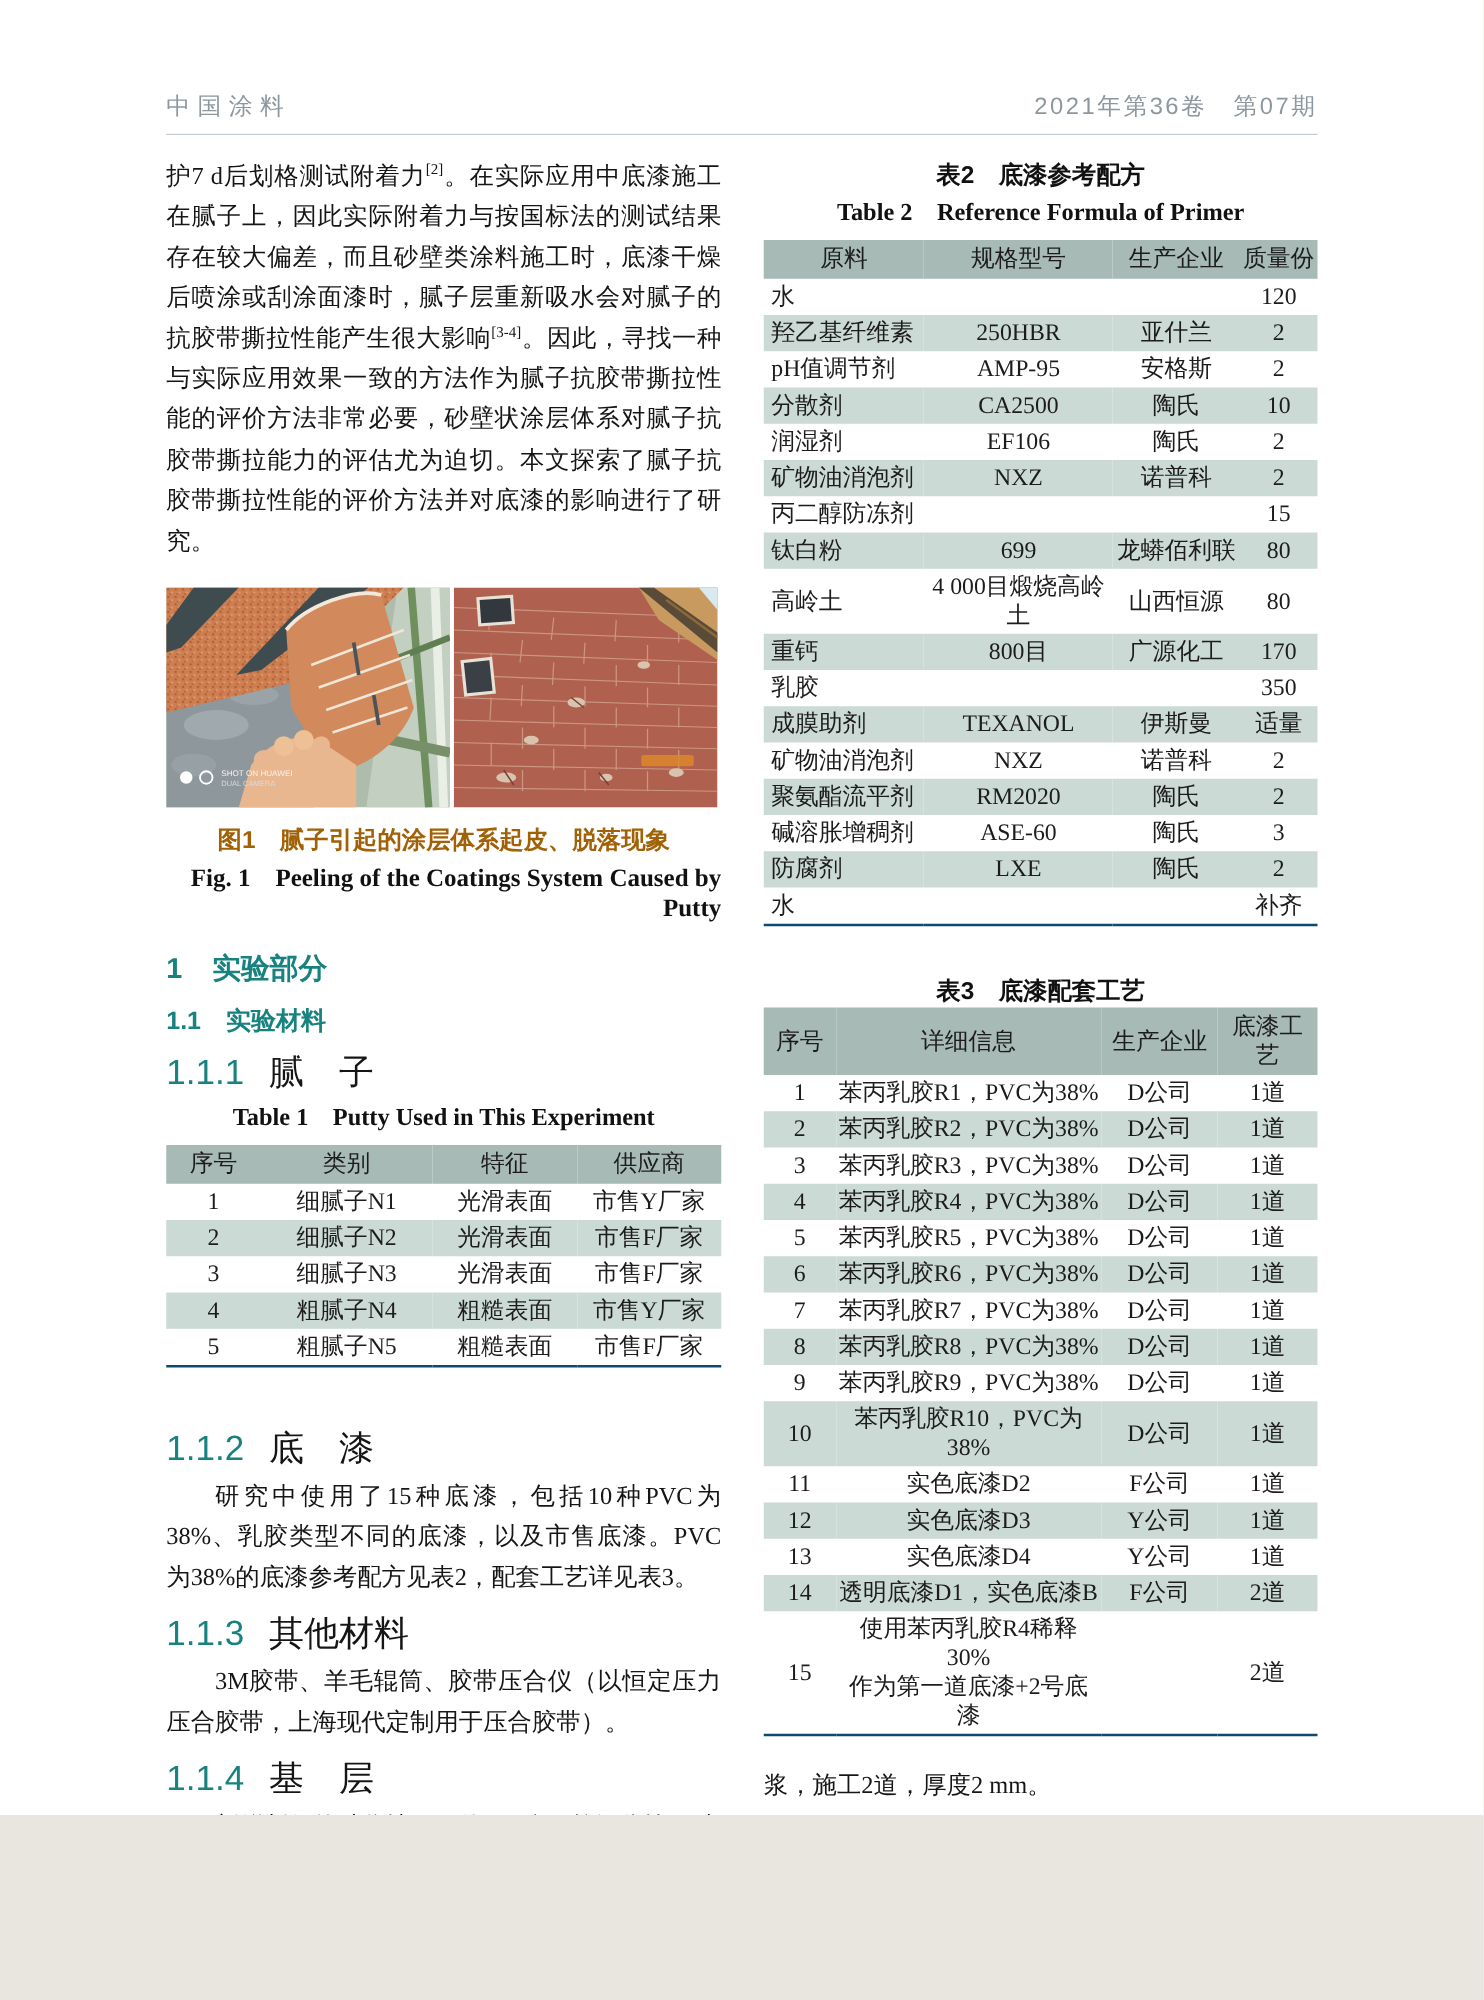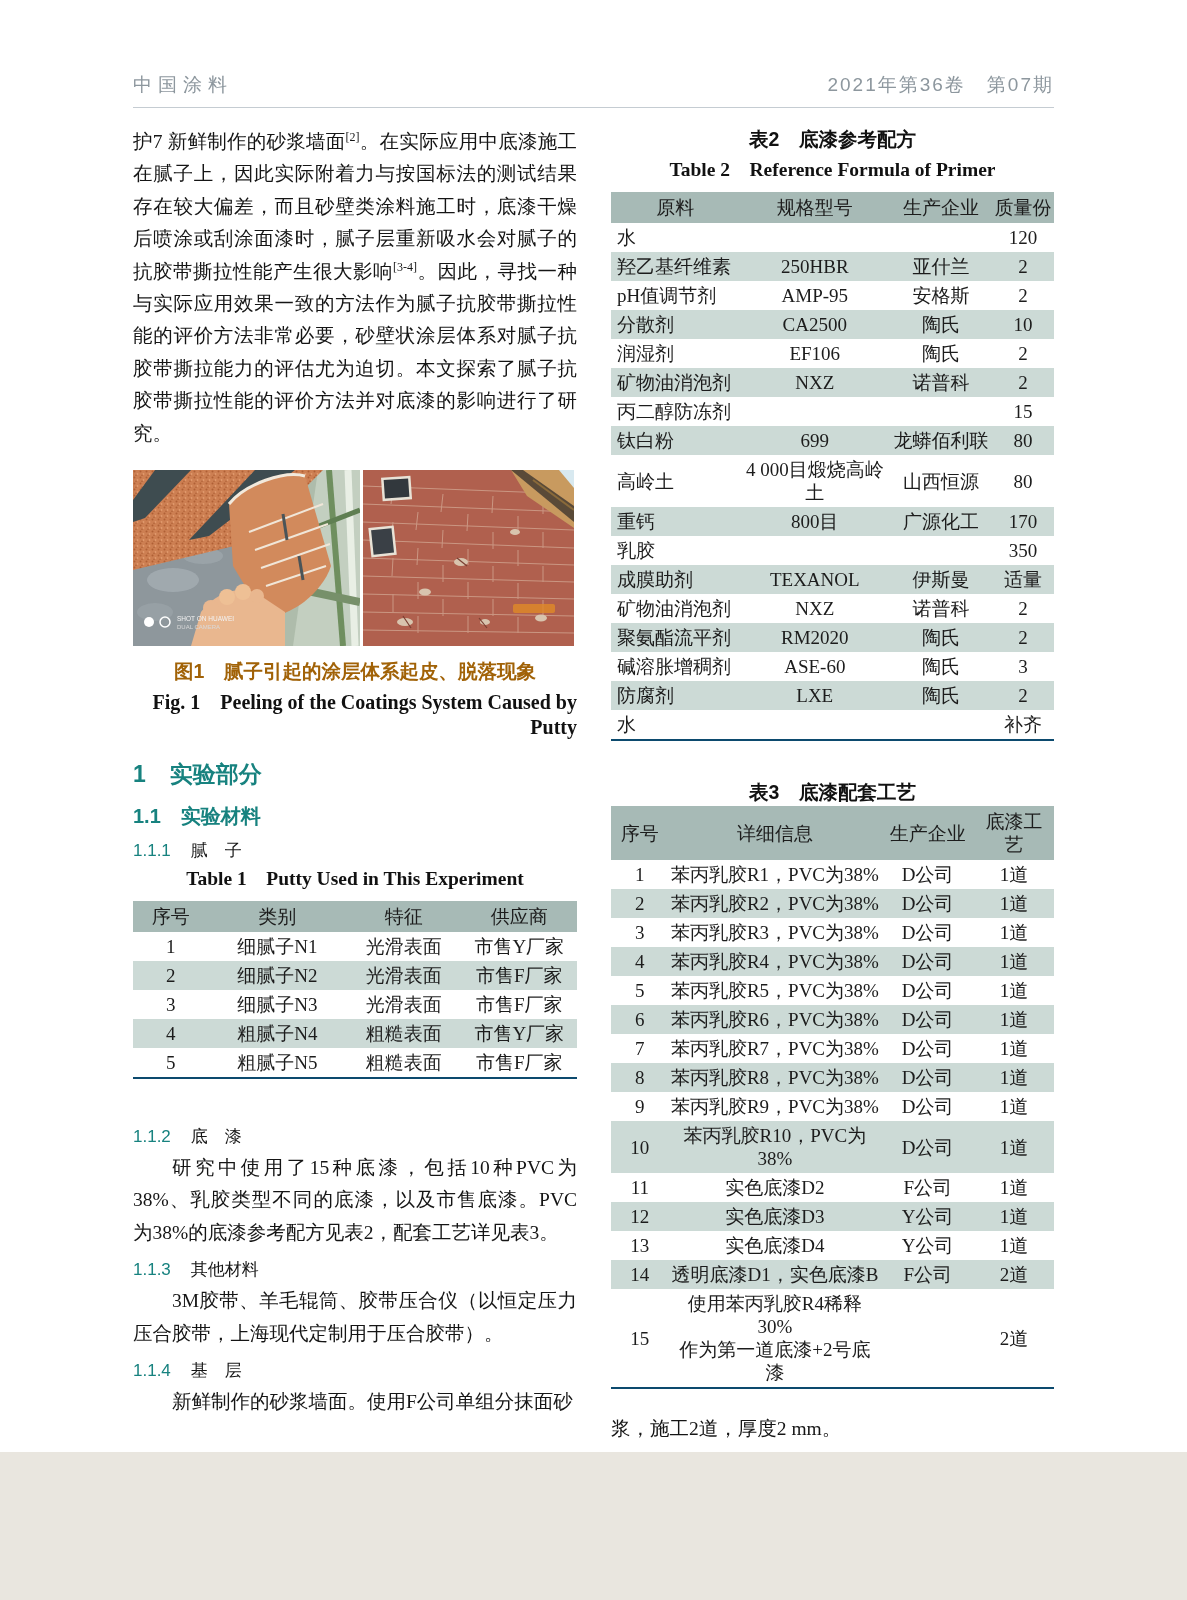--- a/index.html
+++ b/index.html
@@ -45,21 +45,21 @@
     font-weight:bold; font-size:20px; color:#111;
   }
 
   
   .h1 { margin-top:20px; font-family:"Liberation Sans",sans-serif; font-weight:bold;
         font-size:23px; color:var(--accent-teal,#17827f); }
   .h1 .num { margin-right:24px; }
   .h2 { margin-top:13px; font-family:"Liberation Sans",sans-serif; font-weight:bold;
         font-size:20px; color:var(--accent-teal,#17827f); }
   .h2 .num { margin-right:20px; }
-  .h3 { margin-top:9px; font-size:17px; }
+  .h3 { margin-top:9px; font-size:28px; }
   .h3 .num { font-family:"Liberation Sans",sans-serif; color:var(--accent-teal,#17827f); margin-right:20px; }
   .h3 .ttl { font-family:"Liberation Serif",serif; color:#151515; }
 
   
   .tbl-title-cn {
     margin-top:26px; text-align:center; font-family:"Liberation Sans",sans-serif;
     font-weight:bold; font-size:19.5px; color:#111;
   }
   .tbl-title-en {
     margin-top:3px; text-align:center; font-family:"Liberation Serif",serif;
@@ -100,21 +100,21 @@
 
 <div class="page">
 
   <div class="page-header">
     <span class="journal">中国涂料</span>
     <span class="issue">2021年第36卷　第07期</span>
   </div>
 
   <div class="col col-left">
 
-    <p class="para noindent"><span>护7 新鲜制作的砂浆墙面</span><sup>[2]</sup><span>。在实际应用中底漆施工在腻子上，因此实际附着力与按国标法的测试结果存在较大偏差，而且砂壁类涂料施工时，底漆干燥后喷涂或刮涂面漆时，腻子层重新吸水会对腻子的抗胶带撕拉性能产生很大影响</span><sup>[3-4]</sup><span>。因此，寻找一种与实际应用效果一致的方法作为腻子抗胶带撕拉性能的评价方法非常必要，砂壁状涂层体系对腻子抗胶带撕拉能力的评估尤为迫切。本文探索了腻子抗胶带撕拉性能的评价方法并对底漆的影响进行了研究。</span></p>
+    <p class="para noindent"><span>护7 d后划格测试附着力</span><sup>[2]</sup><span>。在实际应用中底漆施工在腻子上，因此实际附着力与按国标法的测试结果存在较大偏差，而且砂壁类涂料施工时，底漆干燥后喷涂或刮涂面漆时，腻子层重新吸水会对腻子的抗胶带撕拉性能产生很大影响</span><sup>[3-4]</sup><span>。因此，寻找一种与实际应用效果一致的方法作为腻子抗胶带撕拉性能的评价方法非常必要，砂壁状涂层体系对腻子抗胶带撕拉能力的评估尤为迫切。本文探索了腻子抗胶带撕拉性能的评价方法并对底漆的影响进行了研究。</span></p>
 
     <div class="figure">
       <div class="photos">
 
         <svg width="227" height="176" viewBox="0 0 227 176">
           <defs>
             <pattern id="stucco" width="6" height="6" patternUnits="userSpaceOnUse">
               <rect width="6" height="6" fill="#cd7f52"></rect>
               <circle cx="1.5" cy="1.5" r="1" fill="#b05f35"></circle>
               <circle cx="4.5" cy="4" r="0.9" fill="#e19a6d"></circle>

